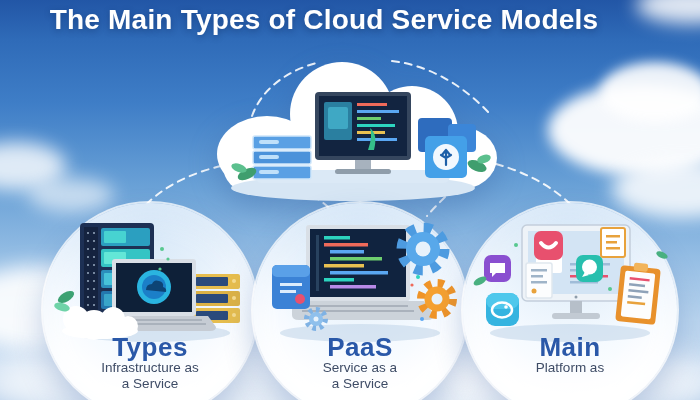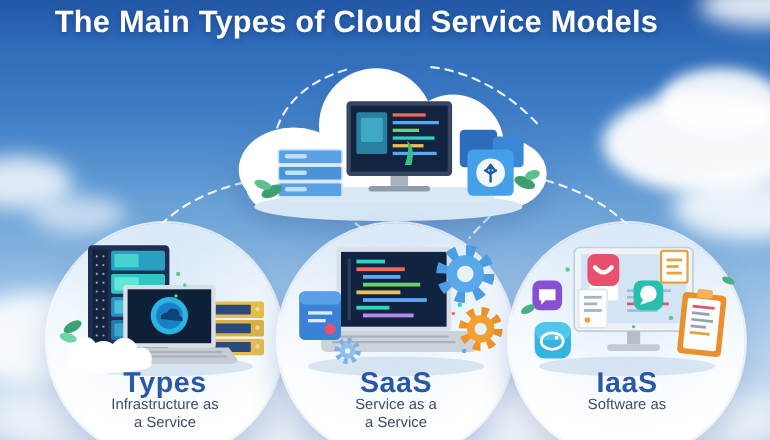--- a/index.html
+++ b/index.html
@@ -220,21 +220,21 @@
         <rect x="12" y="46" width="38" height="12" rx="5" fill="#5aa0e8"></rect>
         <rect x="20" y="64" width="22" height="3" fill="#dcecfc"></rect>
         <rect x="20" y="71" width="16" height="3" fill="#dcecfc"></rect>
         <circle cx="40" cy="80" r="5" fill="#e8506e"></circle>
       </g>
       <circle cx="158" cy="58" r="2" fill="#2dd4bf"></circle>
         <circle cx="152" cy="66" r="1.6" fill="#ef6a5a"></circle>
         <circle cx="162" cy="100" r="2" fill="#5aa7f2"></circle>
     </svg>
     <div class="caption">
-      <div class="acronym">SaaS</div>
+      <div class="acronym">PaaS</div>
       <div class="subline">Service as a</div>
       <div class="subline">a Service</div>
     </div>
   </div>
 
   <div class="bubble bubble-saas">
     <svg class="scene" width="200" height="125" viewBox="0 0 200 125">
       <ellipse cx="100" cy="114" rx="80" ry="9" fill="#b9cfe6" opacity=".5"></ellipse>
       <g>
         <rect x="52" y="6" width="108" height="76" rx="5" fill="#eef3f8" stroke="#c3cedb" stroke-width="1.5"></rect>
@@ -296,18 +296,18 @@
         <circle cx="36" cy="88" r="1.8" fill="#ffffff"></circle>
       </g>
       <g>
         <ellipse cx="10" cy="62" rx="7" ry="3.5" fill="#49b080" transform="rotate(-28 10 62)"></ellipse>
         <ellipse cx="192" cy="36" rx="6" ry="3" fill="#49b080" transform="rotate(24 192 36)"></ellipse>
         <circle cx="46" cy="26" r="2" fill="#58c88f"></circle>
           <circle cx="140" cy="70" r="2" fill="#58c88f"></circle>
       </g>
     </svg>
     <div class="caption">
-      <div class="acronym">IaaS</div>
-      <div class="subline">Software as</div>
+      <div class="acronym">Main</div>
+      <div class="subline">Platform as</div>
     </div>
   </div>
 
 </div>
 
 </body></html>

